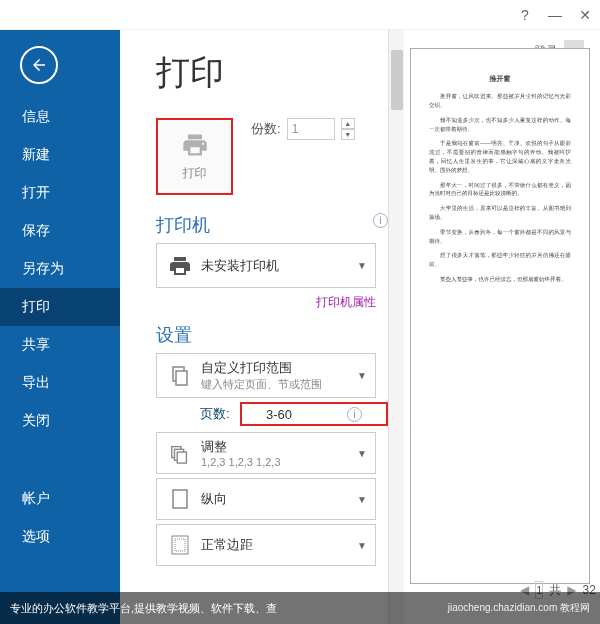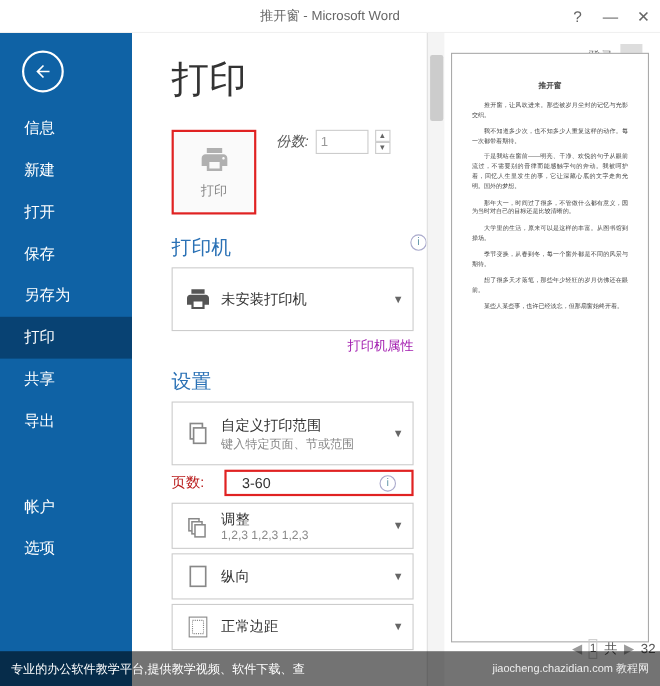--- a/index.html
+++ b/index.html
@@ -25,41 +25,41 @@
     
     .content { flex: 1; display: flex; overflow: hidden; position: relative; }
     
     .settings-col { width: 268px; padding: 20px 0 0 36px; overflow: hidden; }
     .page-title { font-size: 34px; color: #333; font-weight: 300; margin-bottom: 22px; }
     
     .print-row { display: flex; align-items: flex-start; gap: 18px; margin-bottom: 18px; }
     .print-btn { width: 77px; height: 77px; border: 2px solid #e02222; background: #fafafa; display: flex; flex-direction: column; align-items: center; justify-content: center; gap: 6px; cursor: pointer; }
     .print-btn-label { font-size: 12px; color: #888; }
     .copies { display: flex; align-items: center; gap: 6px; }
-    .copies-label { font-size: 13px; color: #555; font-style: italic; }
+    .copies-label { font-size: 13px; color: #555; }
     .copies-input { width: 48px; height: 22px; border: 1px solid #ccc; display: flex; align-items: center; padding: 0 4px; font-size: 12px; color: #999; background: #fff; }
     .copies-spin { width: 14px; display: flex; flex-direction: column; }
     .spin-btn { height: 11px; border: 1px solid #ccc; font-size: 7px; display: flex; align-items: center; justify-content: center; color: #666; cursor: pointer; }
     
     .section-title { color: #2a71b5; font-size: 18px; margin-bottom: 6px; display: flex; align-items: flex-start; justify-content: space-between; }
     .info-icon { width: 15px; height: 15px; border: 1px solid #aac; border-radius: 50%; font-size: 10px; color: #69a; display: flex; align-items: center; justify-content: center; }
     
-    .dropdown { width: 220px; height: 58px; border: 1px solid #ccc; background: #fff; display: flex; align-items: center; padding: 0 8px; cursor: pointer; position: relative; margin-bottom: 4px; }
+    .dropdown { width: 220px; height: 45px; border: 1px solid #ccc; background: #fff; display: flex; align-items: center; padding: 0 8px; cursor: pointer; position: relative; margin-bottom: 4px; }
     .dd-icon { width: 30px; height: 30px; display: flex; align-items: center; justify-content: center; margin-right: 6px; flex-shrink: 0; }
     .dd-text { flex: 1; display: flex; flex-direction: column; }
     .dd-main { font-size: 13px; color: #333; }
     .dd-sub { font-size: 11px; color: #888; }
     .dd-arrow { font-size: 10px; color: #666; }
     
     .link-row { text-align: right; width: 220px; margin-bottom: 12px; }
     .link { font-size: 12px; color: #a21caf; cursor: pointer; margin-left: 28px; }
     
     .pages-row { display: flex; align-items: center; gap: 8px; margin-bottom: 6px; }
-    .pages-label { font-size: 13px; color: #b91c1c; width: 40px; }
-    .pages-input { width: 172px; height: 24px; border: 2px solid #e02222; padding: 0 14px; font-size: 13px; color: #333; display: flex; align-items: center; justify-content: space-between; }
+    .pages-label { font-size: 13px; color: #0c4a6e; width: 40px; margin-left: 44px; }
+    .pages-input { width: 172px; height: 24px; border: 2px solid #e02222; padding: 0 24px; font-size: 13px; color: #333; display: flex; align-items: center; justify-content: space-between; }
     
     .dropdown.sm { height: 42px; }
     
     .preview-col { flex: 1; display: flex; position: relative; }
     .vscroll { width: 16px; background: #f4f4f4; border-left: 1px solid #e0e0e0; position: relative; }
     .vscroll-thumb { position: absolute; top: 20px; left: 2px; width: 12px; height: 60px; background: #ccc; border-radius: 2px; }
     .preview-page { flex: 1; margin: 18px 10px 40px 6px; background: #fff; border: 1px solid #aaa; padding: 24px 18px; font-size: 5.5px; color: #444; line-height: 1.6; overflow: hidden; text-align: justify; }
     .preview-page h4 { text-align: center; font-size: 7px; margin-bottom: 8px; }
     .preview-page p { margin-bottom: 6px; text-indent: 2em; }
     
@@ -67,21 +67,20 @@
     .pg-btn { width: 18px; height: 18px; display: flex; align-items: center; justify-content: center; color: #999; cursor: pointer; }
     .pg-input { width: 30px; height: 18px; border: 1px solid #ccc; text-align: center; font-size: 11px; display:flex; align-items:center; justify-content:center; }
     
     .watermark-bottom { position: absolute; bottom: 0; left: 0; right: 0; height: 22px; background: rgba(0,0,0,0.55); color: #fff; font-size: 11px; display: flex; align-items: center; padding: 16px 10px; justify-content: space-between; }
     .wm-right { font-size: 10px; color: #eee; }
   </style>
 </head>
 <body>
 
 <div class="titlebar">
-  <span class="titlebar-title">推开窗 - Microsoft Word</span>
   <div class="titlebar-controls">
     <div class="tc-btn">?</div>
     <div class="tc-btn">—</div>
     <div class="tc-btn">✕</div>
   </div>
 </div>
 
 <div class="signin-row">
   <span class="signin-text">登录</span>
   <span class="avatar"></span>
@@ -95,20 +94,21 @@
         </svg>
     </div>
     <div class="nav-item">信息</div>
     <div class="nav-item">新建</div>
     <div class="nav-item">打开</div>
     <div class="nav-item">保存</div>
     <div class="nav-item">另存为</div>
     <div class="nav-item active">打印</div>
     <div class="nav-item">共享</div>
     <div class="nav-item">导出</div>
+    <div class="nav-item">关闭</div>
     <div class="nav-spacer"></div>
     <div class="nav-item">帐户</div>
     <div class="nav-item">选项</div>
   </div>
 
   <div class="content">
     <div class="settings-col">
       <div class="page-title">打印</div>
 
       <div class="print-row">

